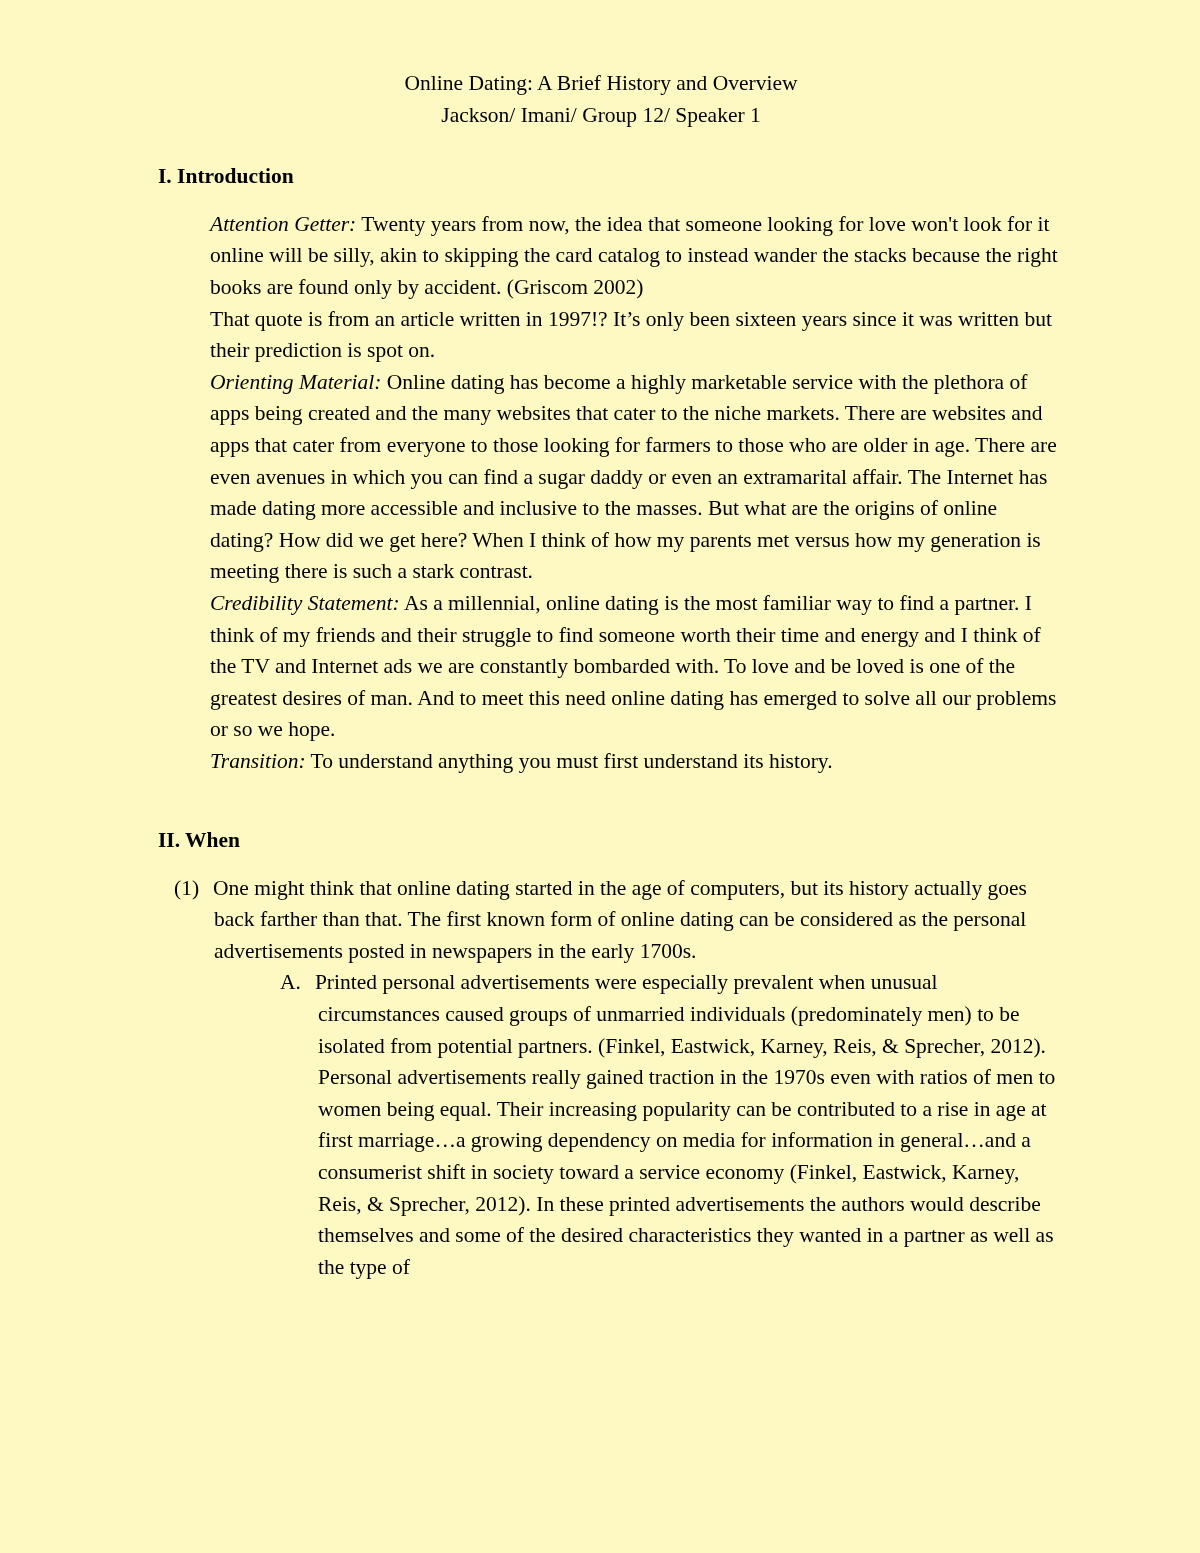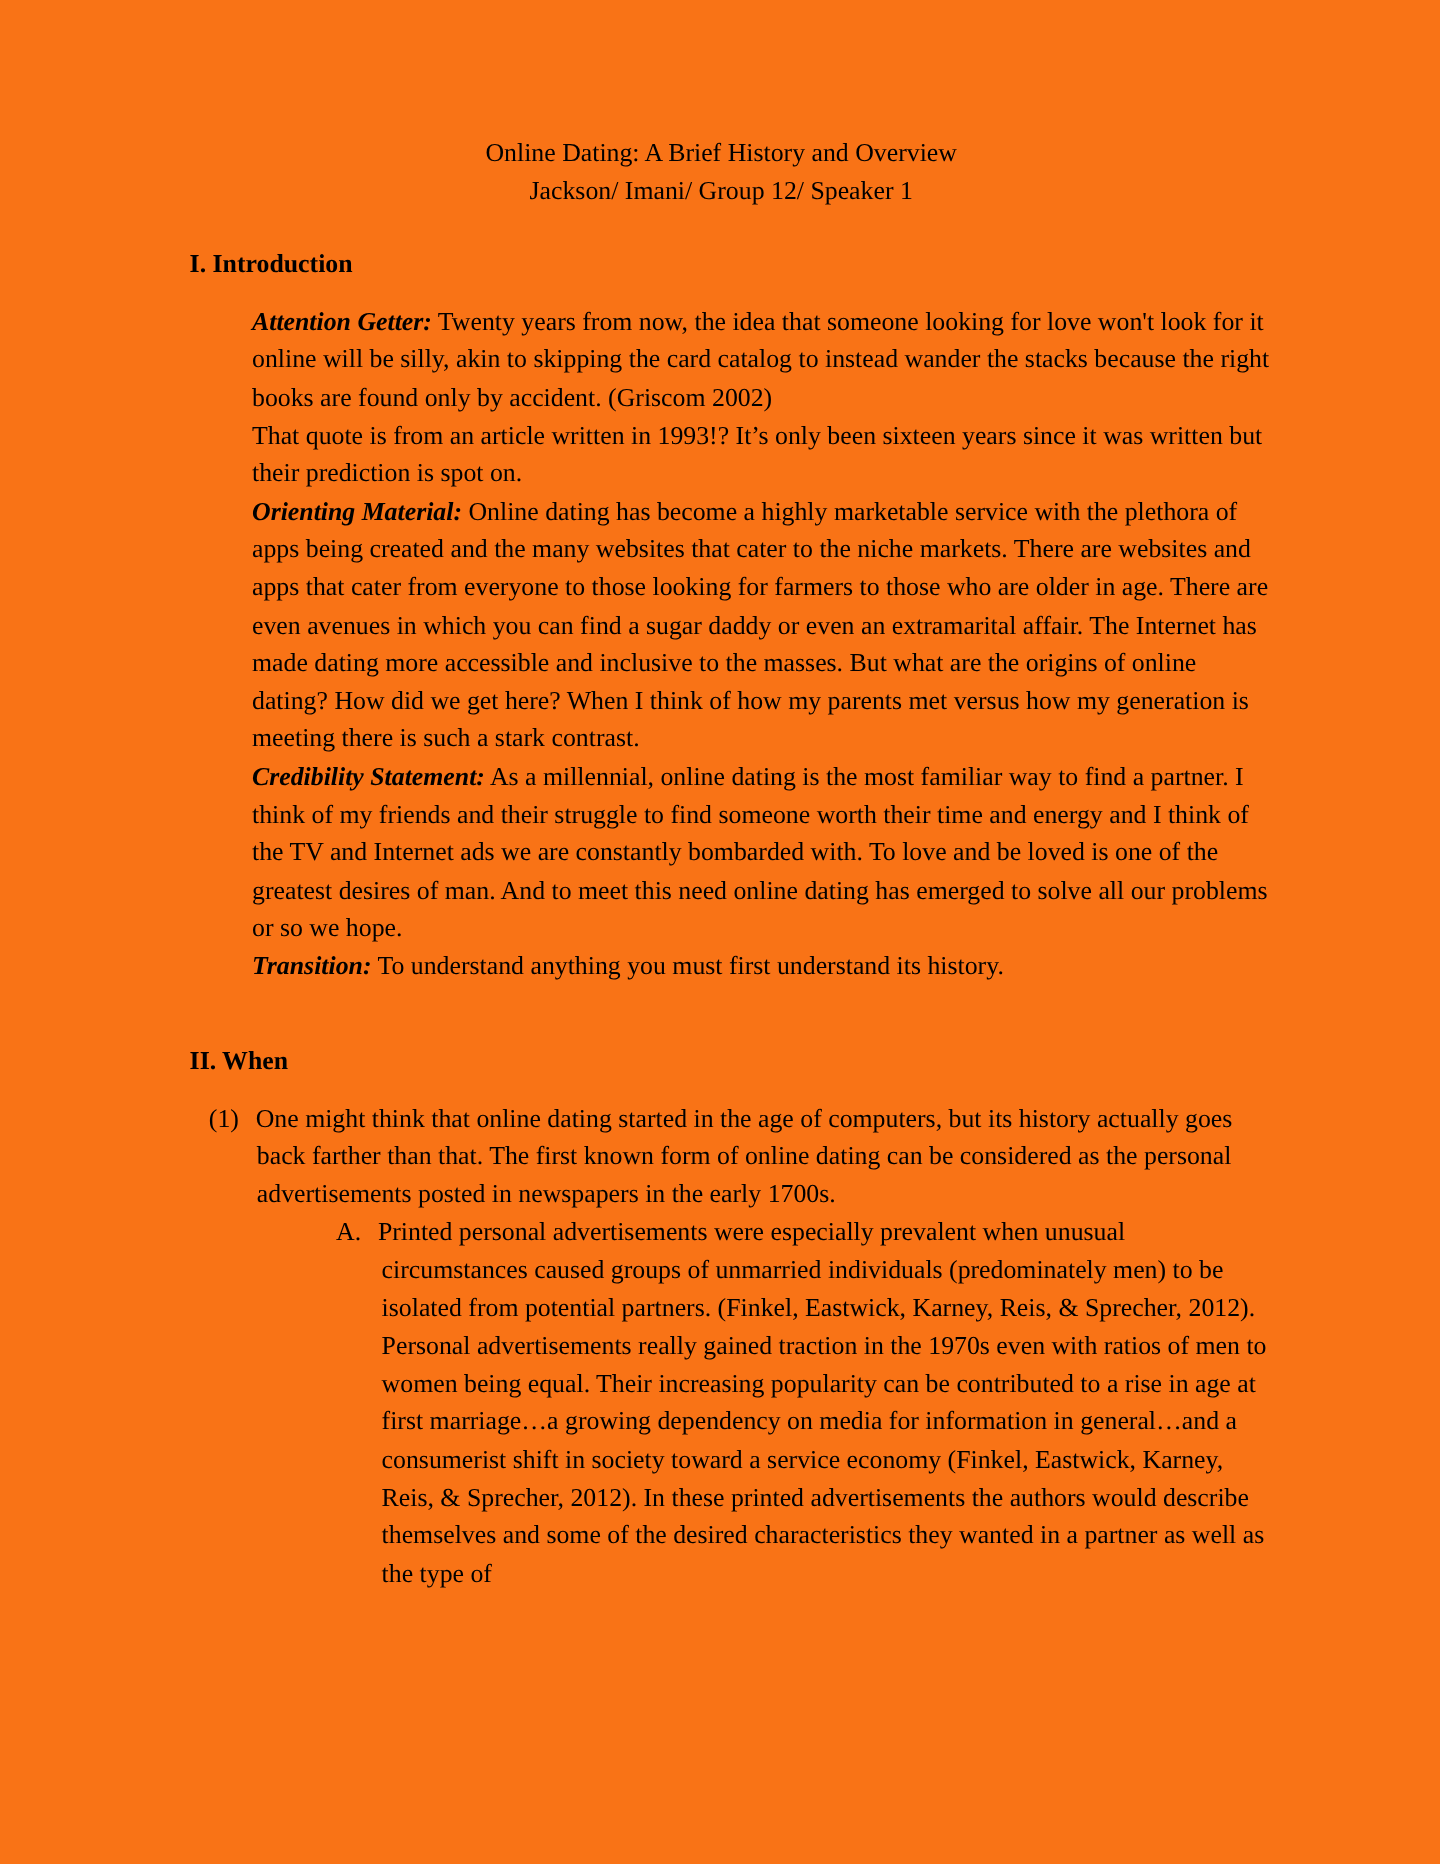--- a/index.html
+++ b/index.html
@@ -11,44 +11,44 @@
     width: 1200px;
     height: 1553px;
     font-family: "Liberation Serif", "DejaVu Serif", serif;
     color: #000000;
     -webkit-font-smoothing: antialiased;
   }
   .page {
     position: relative;
     width: 1200px;
     height: 1553px;
-    background: #f97316;
+    background: #fef9c3;
     box-sizing: border-box;
-    padding: 112px 140px 0 142px;
+    padding: 68px 140px 0 142px;
   }
   .doc {
     font-size: 21.5px;
     line-height: 31.6px;
   }
   .title-block {
     text-align: center;
     margin: 0 0 30px 0;
   }
   .title-line {
     display: block;
   }
   .purpose {
     margin: 0 0 31.6px 0;
     text-align: left;
   }
   .lbl-bold {
     font-weight: bold;
   }
   .lbl-bi {
-    font-weight: bold;
+    font-weight: normal;
     font-style: italic;
   }
   .heading {
     font-weight: bold;
     margin: 16px;
   }
   
   .lvl1 {
     margin: 0 0 0 68px;
   }
@@ -81,21 +81,21 @@
     <div class="title-block">
       <span class="title-line">Online Dating: A Brief History and Overview</span>
       <span class="title-line">Jackson/ Imani/ Group 12/ Speaker 1</span>
     </div>
 
 
     <p class="heading">I. Introduction</p>
 
     <p class="lvl1"><span class="lbl-bi">Attention Getter:</span><span> Twenty years from now, the idea that someone looking for love won't look for it online will be silly, akin to skipping the card catalog to instead wander the stacks because the right books are found only by accident. (Griscom 2002)</span></p>
 
-    <p class="lvl1"><span>That quote is from an article written in 1993!? It’s only been sixteen years since it was written but their prediction is spot on.</span></p>
+    <p class="lvl1"><span>That quote is from an article written in 1997!? It’s only been sixteen years since it was written but their prediction is spot on.</span></p>
 
 
     <p class="lvl1"><span class="lbl-bi">Orienting Material:</span><span> Online dating has become a highly marketable service with the plethora of apps being created and the many websites that cater to the niche markets. There are websites and apps that cater from everyone to those looking for farmers to those who are older in age. There are even avenues in which you can find a sugar daddy or even an extramarital affair. The Internet has made dating more accessible and inclusive to the masses. But what are the origins of online dating? How did we get here? When I think of how my parents met versus how my generation is meeting there is such a stark contrast.</span></p>
 
     <p class="lvl1"><span class="lbl-bi">Credibility Statement:</span><span> As a millennial, online dating is the most familiar way to find a partner. I think of my friends and their struggle to find someone worth their time and energy and I think of the TV and Internet ads we are constantly bombarded with. To love and be loved is one of the greatest desires of man. And to meet this need online dating has emerged to solve all our problems or so we hope.</span></p>
 
 
     <p class="lvl1"><span class="lbl-bi">Transition:</span><span> To understand anything you must first understand its history.</span></p>
 
     <div class="blank-line"></div>

